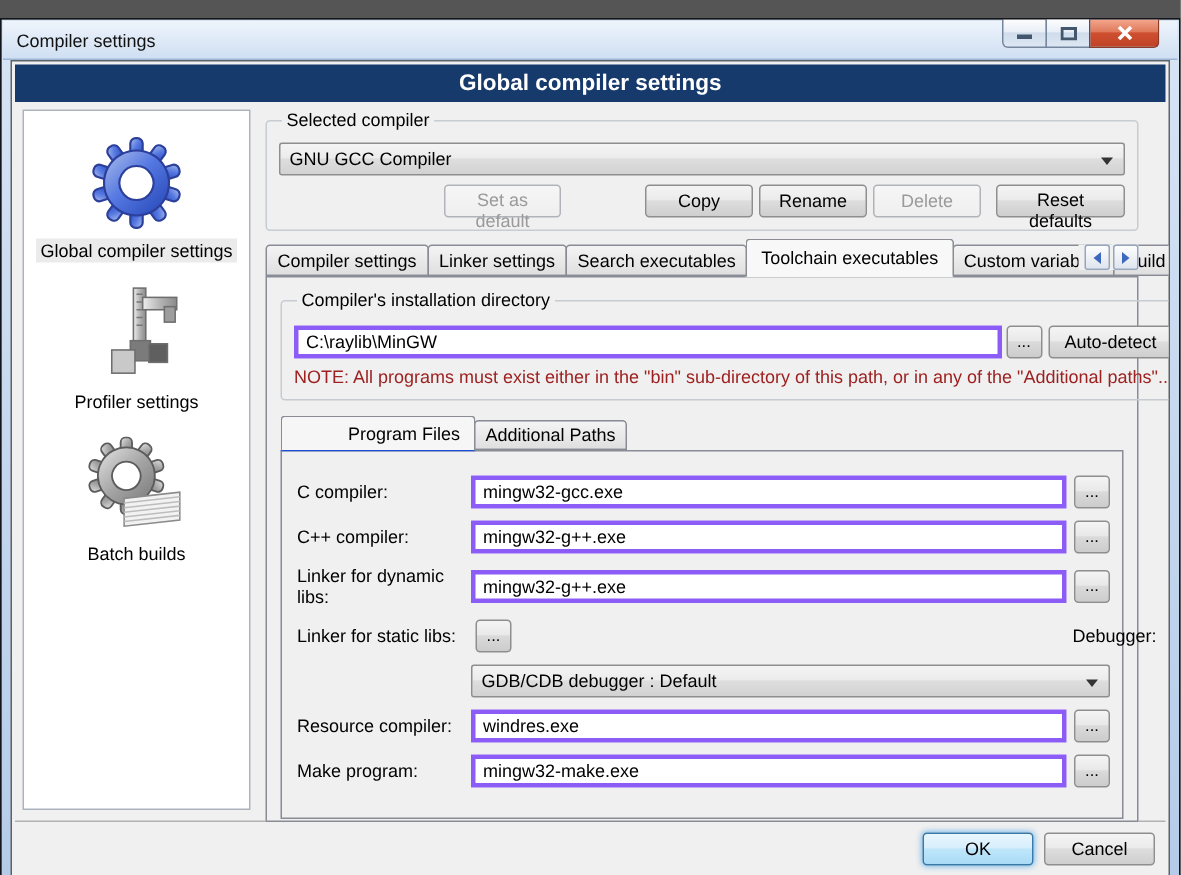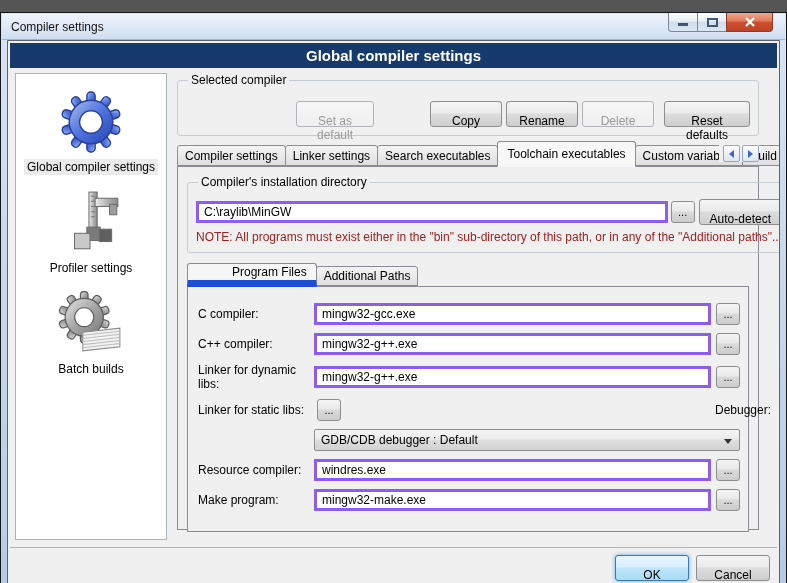--- a/index.html
+++ b/index.html
@@ -47,21 +47,21 @@
   .grp legend { font-size:12px; padding:0 3px; margin-left:2px; color:#000; }
 
   .combo { position:relative; height:22px; border:1px solid #8e8e8e; border-radius:2px;
     background:linear-gradient(#f4f4f4,#ececec 45%,#dedede 50%,#d2d2d2);
     display:flex; align-items:center; padding:0 20px 0 6px; cursor:default; }
   .combo-text { white-space:nowrap; overflow:hidden; }
   .combo-arrow { position:absolute; right:7px; top:9px; width:0; height:0;
     border-left:4px solid transparent; border-right:4px solid transparent;
     border-top:5px solid #333; }
 
-  .btn { height:22px; min-width:72px; padding:12px 10px; font-size:12px; font-family:inherit;
+  .btn { height:22px; min-width:72px; padding:2px 10px; font-size:12px; font-family:inherit;
     border:1px solid #8e8e8e; border-radius:3px; cursor:default; color:#000;
     background:linear-gradient(#f4f4f4,#ebebeb 45%,#dddddd 50%,#cfcfcf); }
   .btn.disabled { color:#9a9a9a; border-color:#b0b4b8;
     background:linear-gradient(#f6f6f6,#efefef); }
   .btn-row { display:flex; margin-top:6px; align-items:center; }
   .btn-row .cbtn:nth-child(1) { margin-left:110px; width:78px; }
   .btn-row .cbtn:nth-child(2) { margin-left:56px; }
   .btn-row .cbtn:nth-child(3) { margin-left:4px; }
   .btn-row .cbtn:nth-child(4) { margin-left:4px; }
   .btn-row .cbtn:nth-child(5) { margin-left:auto; width:86px; }
@@ -87,21 +87,21 @@
     font-family:inherit; font-size:12px; width:100%; }
   .dir-row .tbox { flex:1; }
   .browse { width:24px; min-width:24px; height:22px; margin-left:3px; padding:0;
     border:1px solid #8e8e8e; border-radius:3px; font-size:11px; line-height:10px; cursor:default;
     background:linear-gradient(#f4f4f4,#e9e9e9 45%,#dadada 50%,#cccccc); }
   .autodetect { margin-left:4px; min-width:76px; }
   .note { margin-top:5px; color:#9e2121; font-size:12px; white-space:nowrap; overflow:hidden; }
 
   .subtabs { margin-top:9px; height:24px; display:flex; align-items:flex-end; }
   .subtabs .tab { height:20px; }
-  .subtabs .tab.active { height:24px; background:#f6f6f6; border-bottom:7px solid #1d4ed8;padding-left:44px; }
+  .subtabs .tab.active { height:24px; background:#f6f6f6; border-bottom:1px solid #1d4ed8;padding-left:44px; }
   .sub-panel { width:562px; height:246px; border:1px solid #898c95; background:#f0f0f0;
     padding:16px 8px; }
 
   .fgrid { display:grid; grid-template-columns:116px 1fr 27px; column-gap:2px; row-gap:8px;
     align-items:center; }
   .frow-label { font-size:12px; padding-left:2px; }
   .fgrid .browse { margin-left:3px; }
   .fgrid .combo.span2 { grid-column:2 / 4; }
 
   
@@ -207,20 +207,24 @@
               <g>
                 <path d="M24 40 L60 36 L60 54 L24 58 Z" fill="#f2f2f2" stroke="#8a8a8a"></path>
                 <path d="M24 43 L60 39 M24 46 L60 42 M24 49 L60 45 M24 52 L60 48 M24 55 L60 51" stroke="#bdbdbd" stroke-width="1"></path>
               </g>
             </svg></div><div class="side-label">Batch builds</div></div>
       </div>
 
     <div class="rightcol">
       <fieldset class="grp">
         <legend>Selected compiler</legend>
+        <div class="combo">
+          <span class="combo-text">GNU GCC Compiler</span>
+          <span class="combo-arrow"></span>
+        </div>
         <div class="btn-row">
             <button class="btn cbtn disabled" disabled="">Set as default</button>
             <button class="btn cbtn">Copy</button>
             <button class="btn cbtn">Rename</button>
             <button class="btn cbtn disabled" disabled="">Delete</button>
             <button class="btn cbtn">Reset defaults</button>
           </div>
       </fieldset>
 
       <div class="tabbar">

